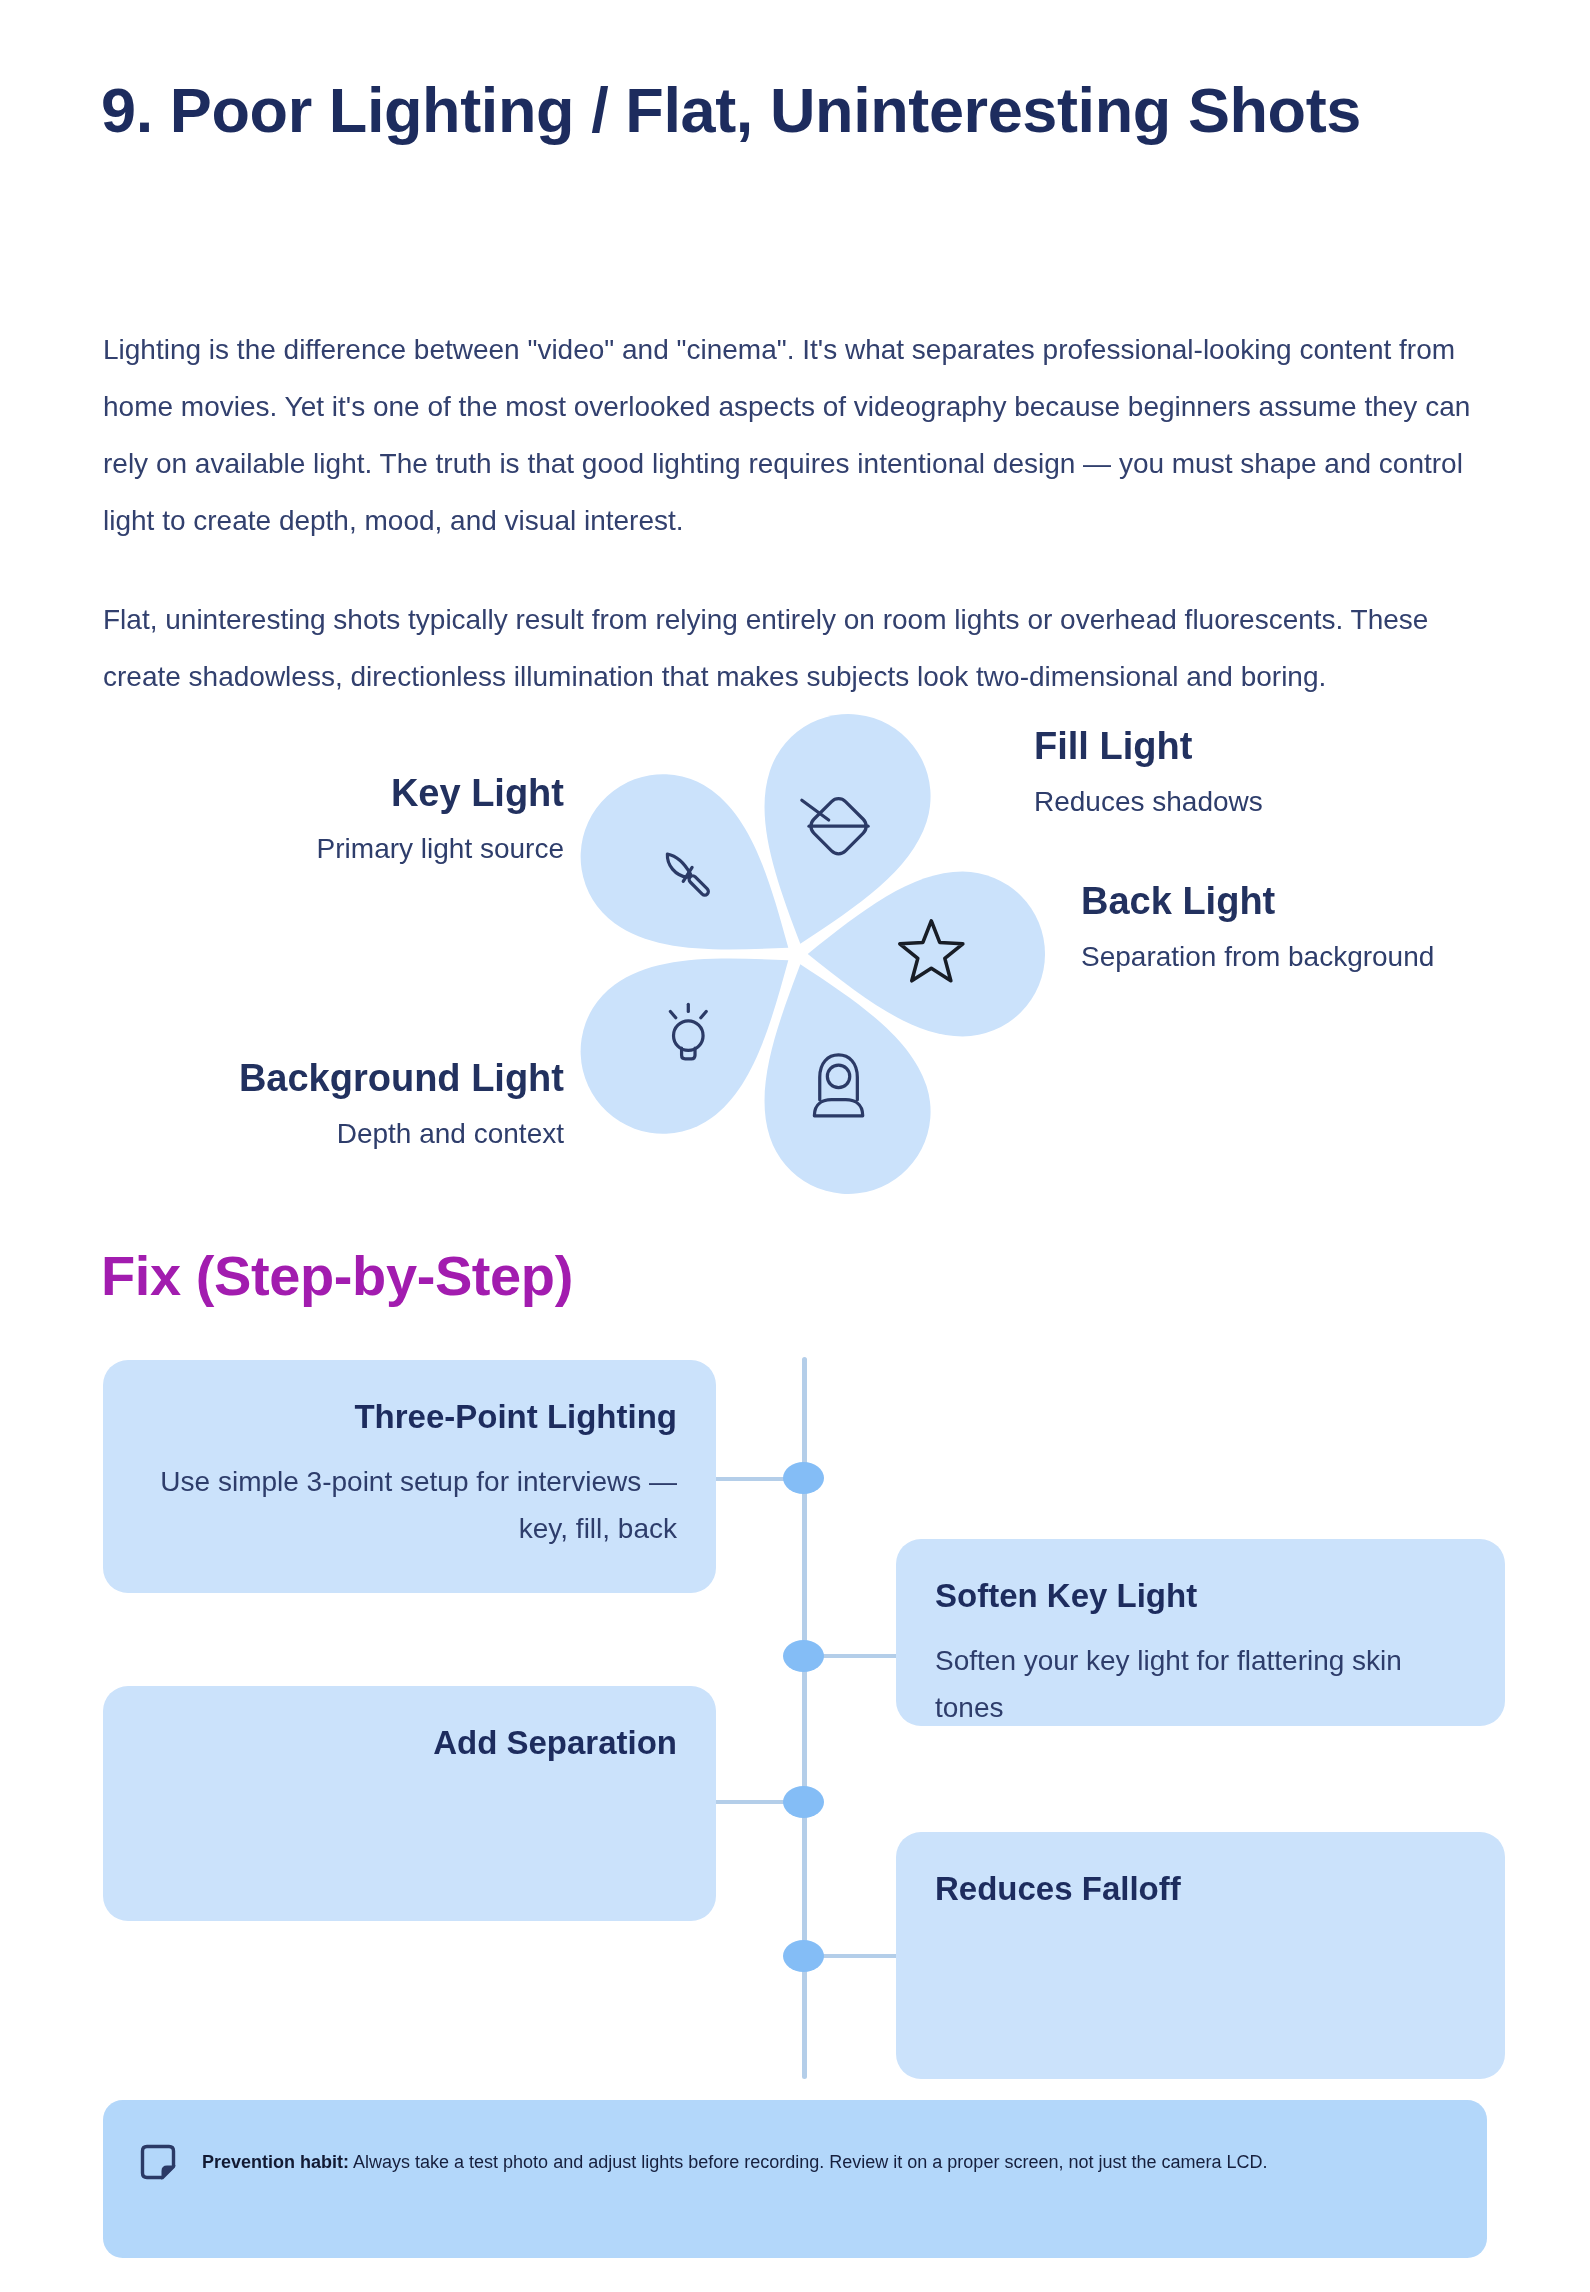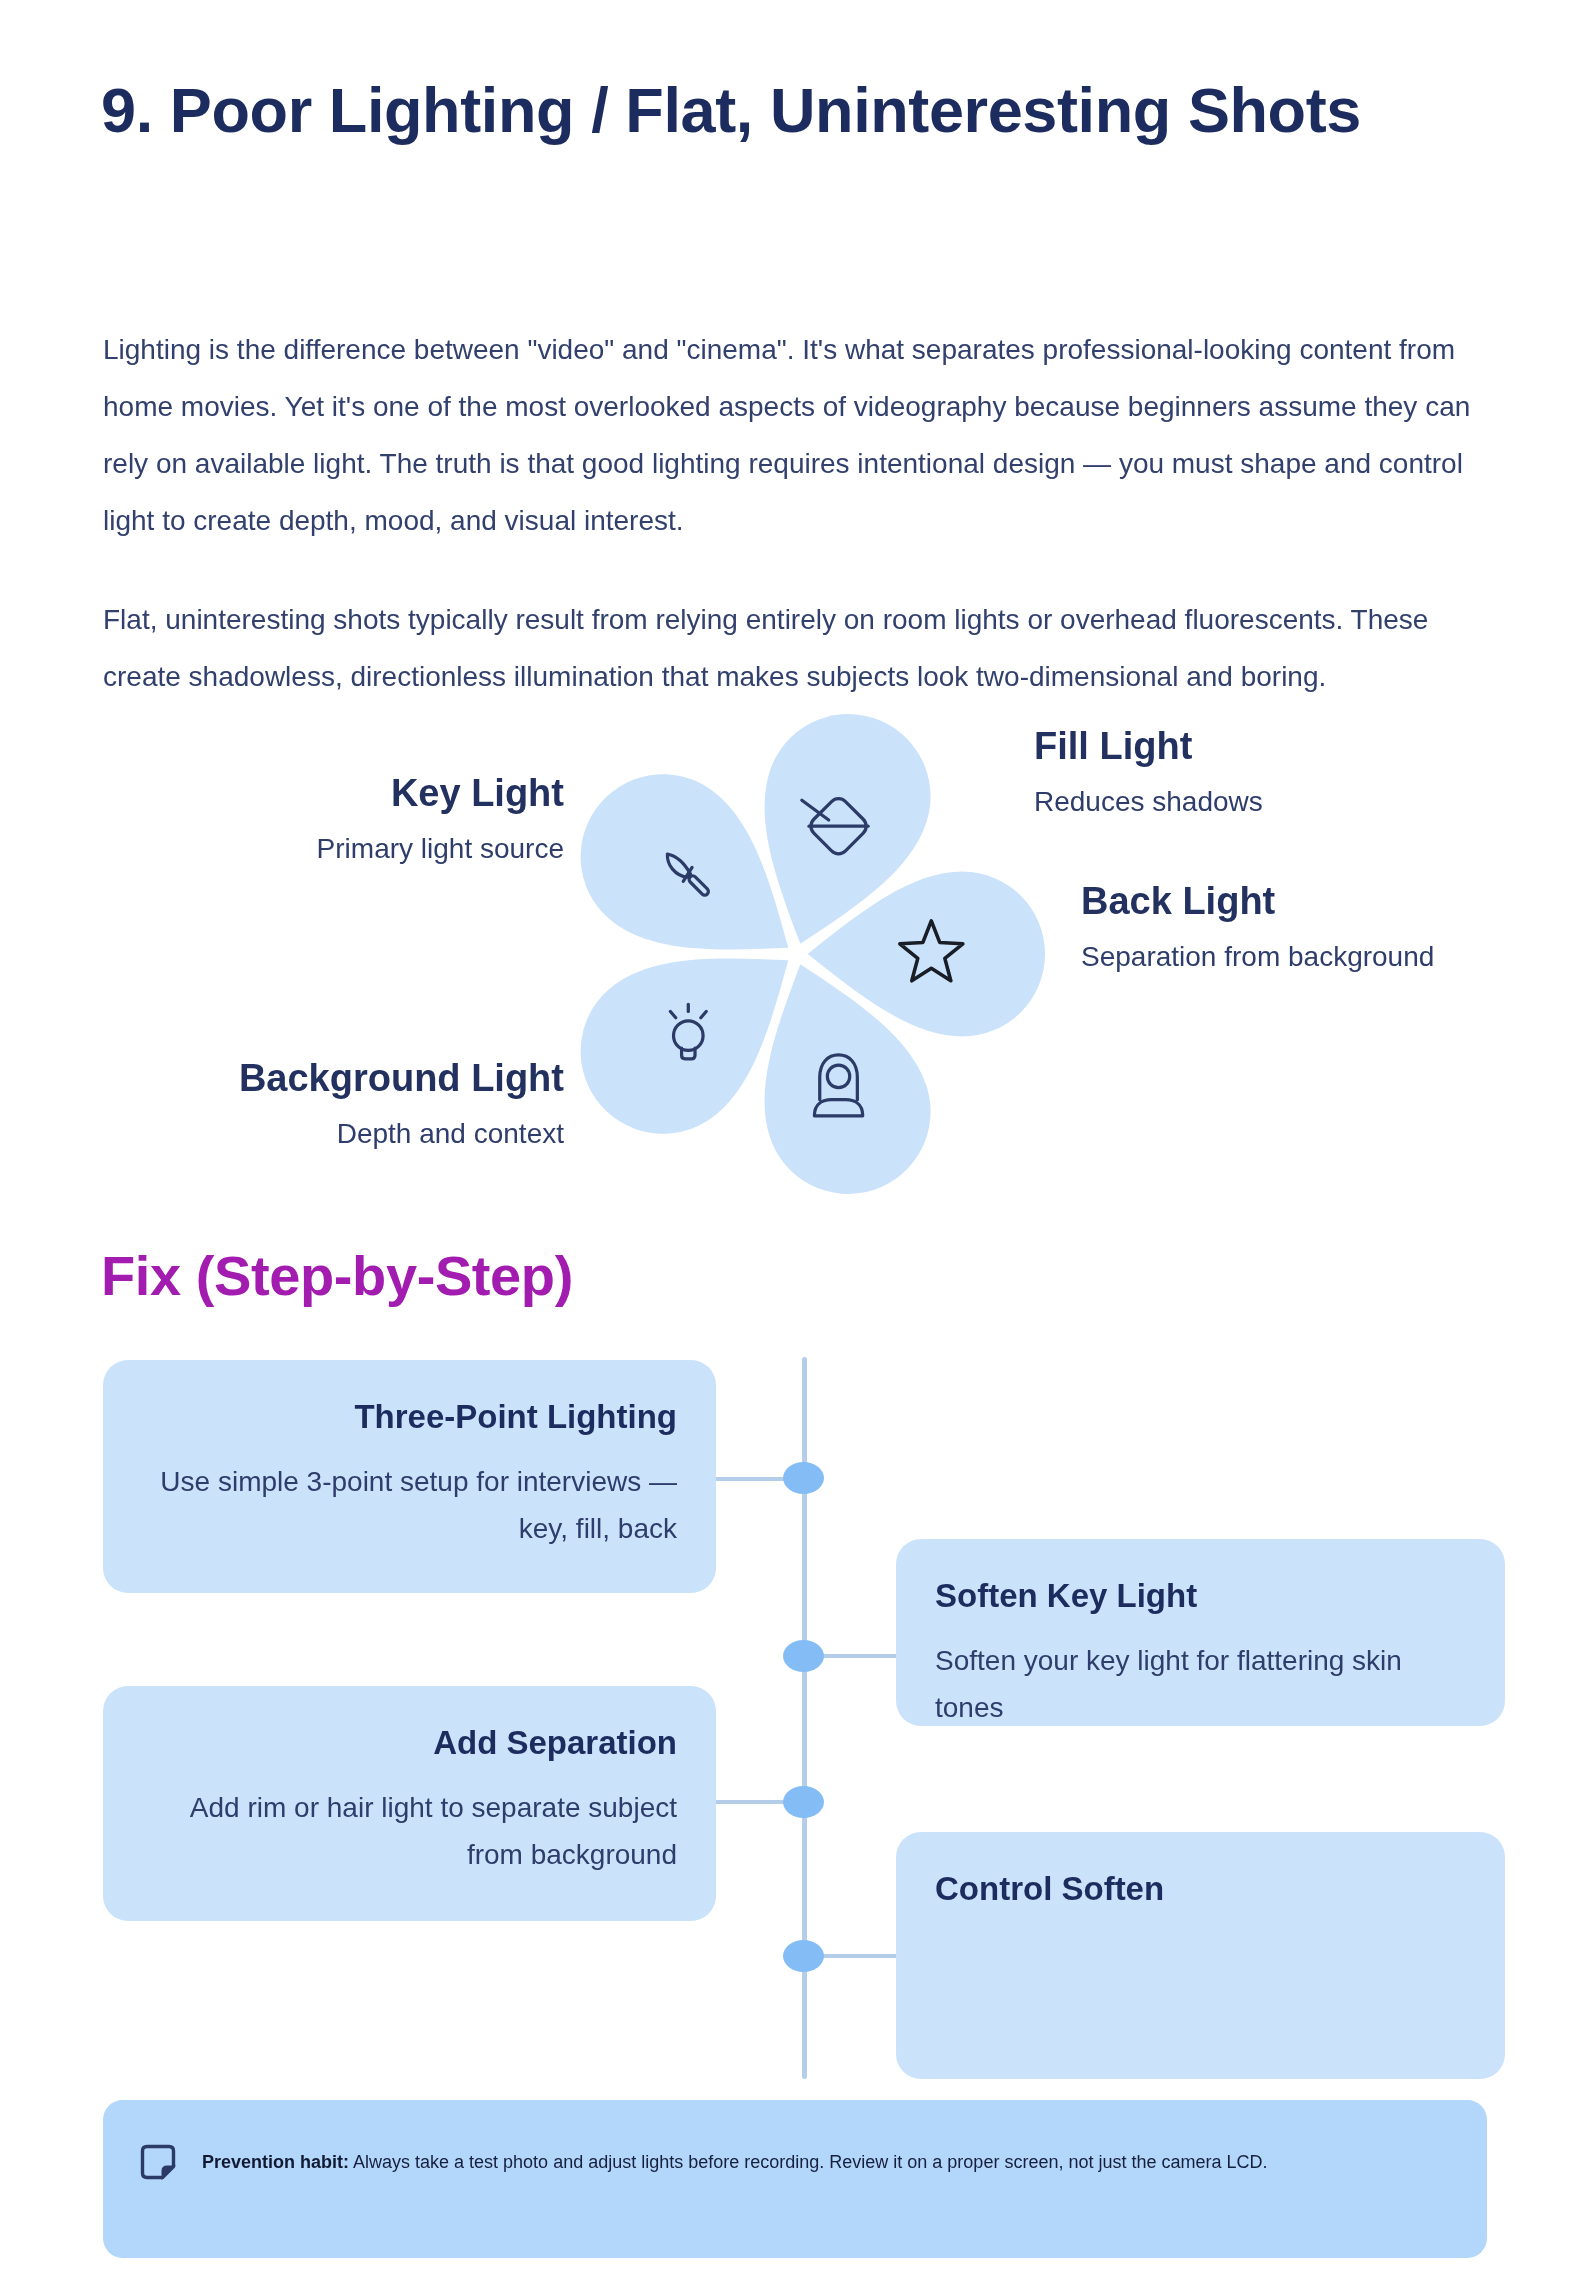--- a/index.html
+++ b/index.html
@@ -158,24 +158,23 @@
   <div class="card align-right" id="card1">
     <h4>Three-Point Lighting</h4>
     <p>Use simple 3-point setup for interviews — key, fill, back</p>
   </div>
   <div class="card" id="card2">
     <h4>Soften Key Light</h4>
     <p>Soften your key light for flattering skin tones</p>
   </div>
   <div class="card align-right" id="card3">
     <h4>Add Separation</h4>
-    <p>Add rim or hair light to separate subject from background</p>
   </div>
   <div class="card" id="card4">
-    <h4>Control Soften</h4>
+    <h4>Reduces Falloff</h4>
   </div>
 
   <div class="callout">
     <svg class="note-ic" width="38" height="38" viewBox="0 0 38 38">
       <path d="M 8 3.5 H 30 Q 34.5 3.5 34.5 8 V 23.5 L 23.5 34.5 H 8 Q 3.5 34.5 3.5 30 V 8 Q 3.5 3.5 8 3.5 Z" fill="none" stroke="#2b3a66" stroke-width="3.4" stroke-linejoin="round"></path>
       <path d="M 34.5 23.5 L 23.5 34.5 L 23.5 28 Q 23.5 23.5 28 23.5 Z" fill="#2b3a66" stroke="#2b3a66" stroke-width="2"></path>
     </svg>
     <div class="co-text">
       <b>Prevention habit:</b><span> Always take a test photo and adjust lights before recording. Review it on a proper screen, not just the camera LCD.</span>
     </div>

